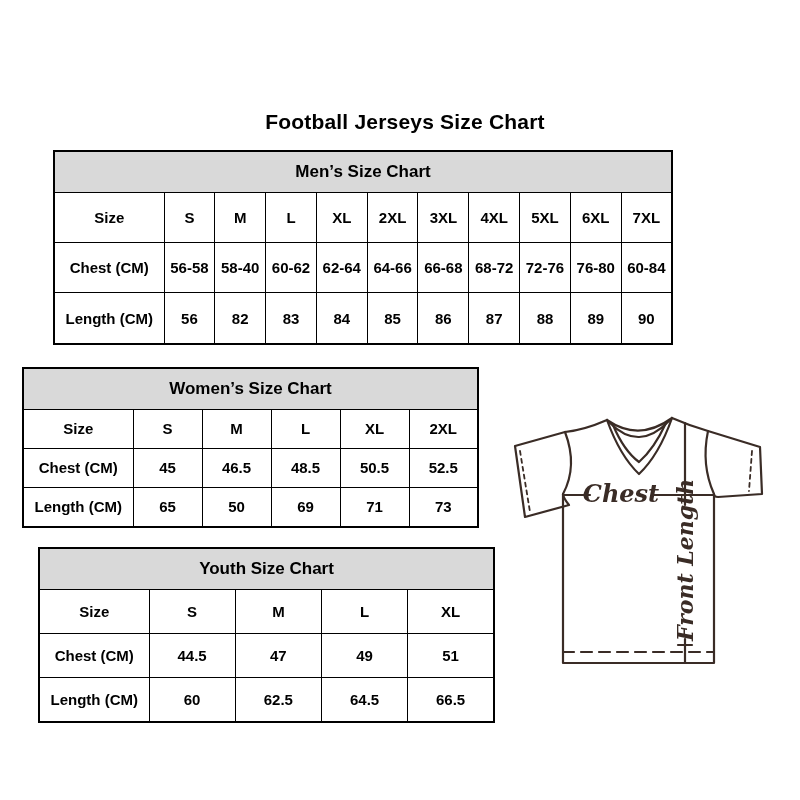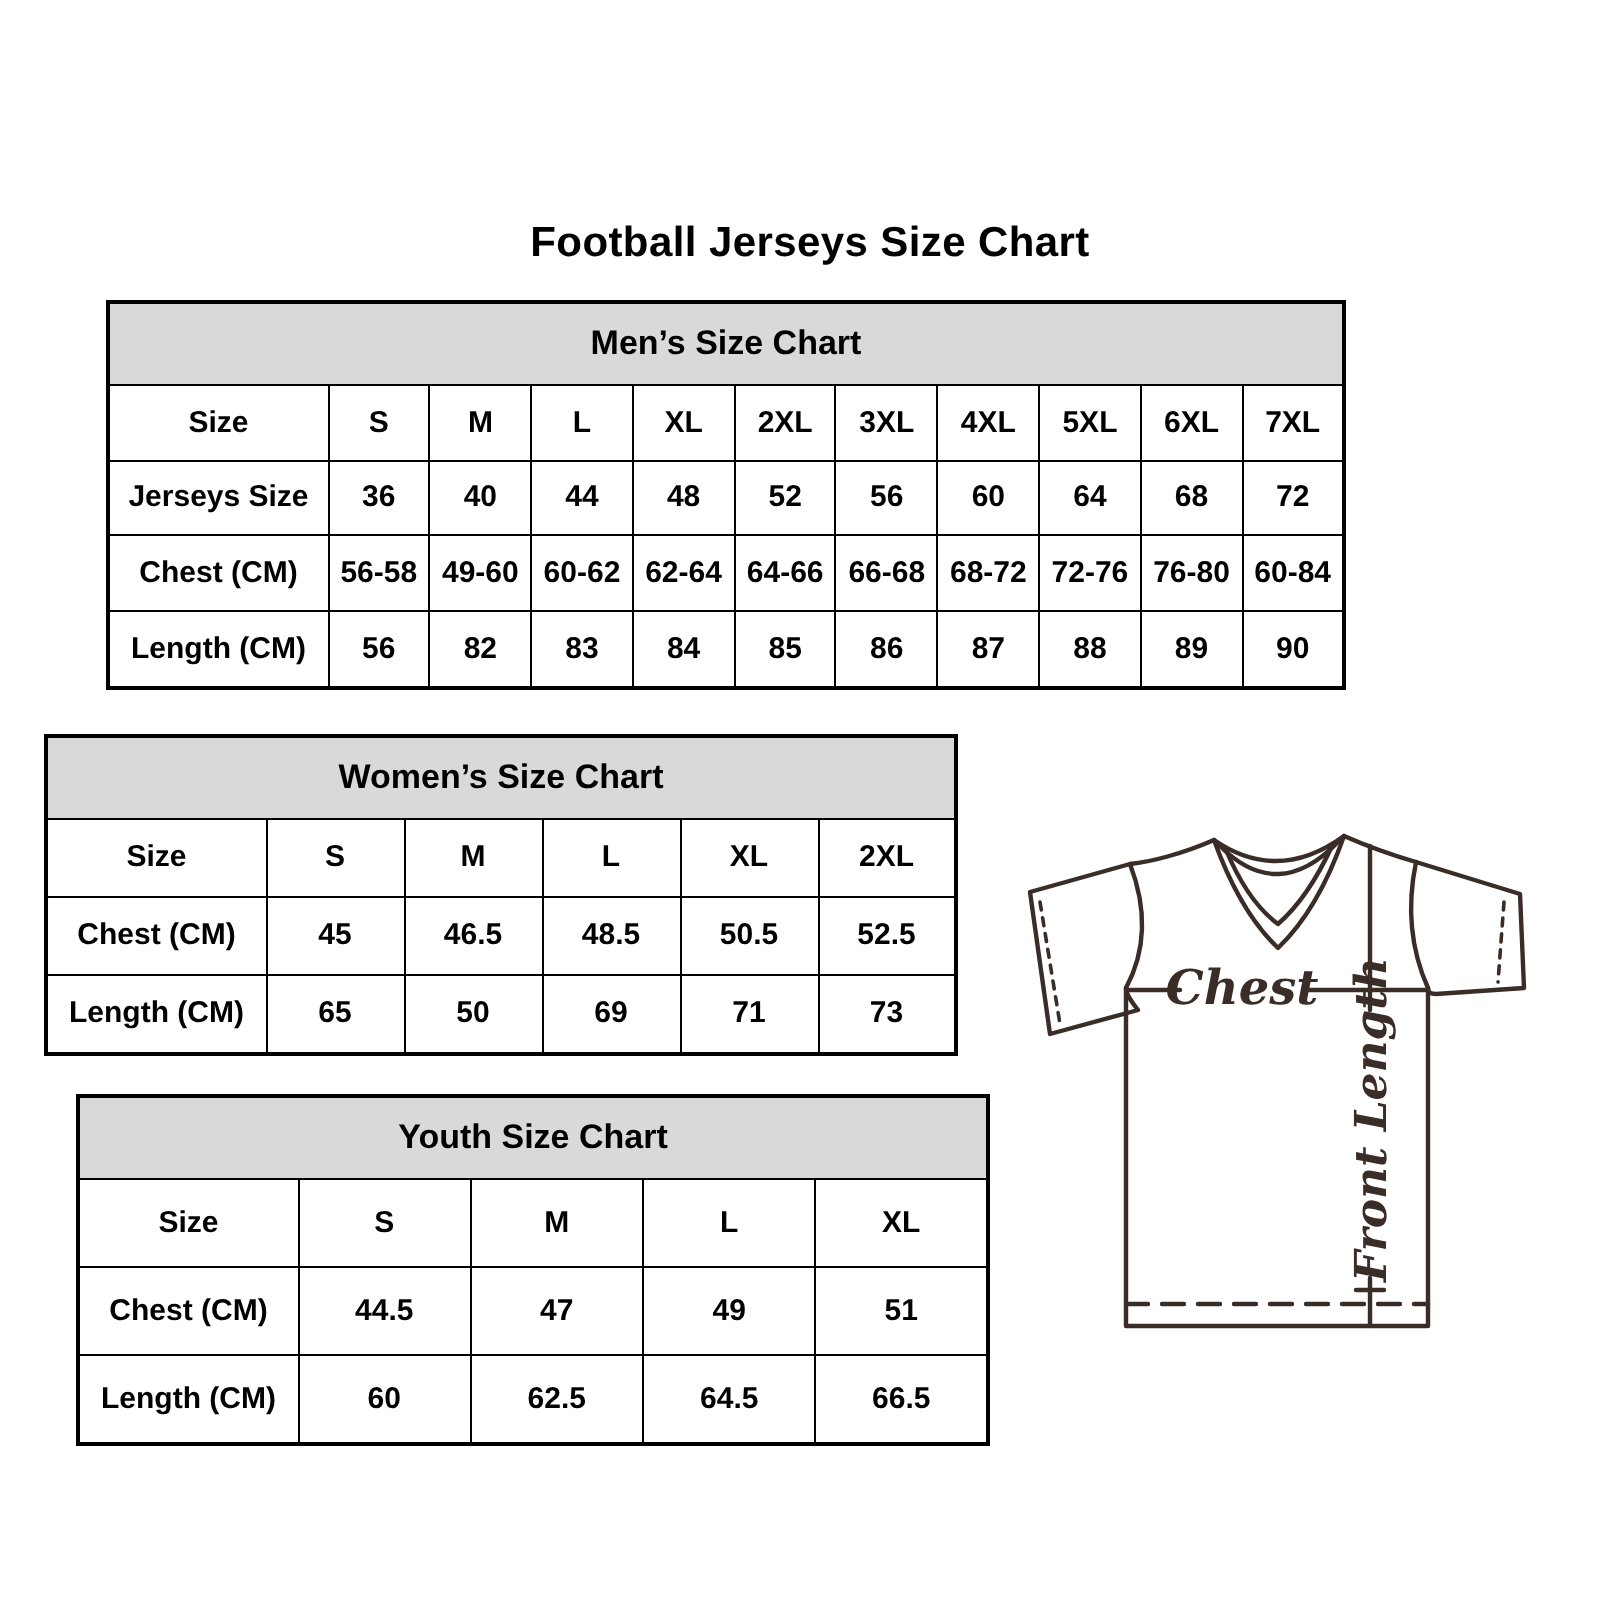--- a/index.html
+++ b/index.html
@@ -77,36 +77,23 @@
             <td>L</td>
             <td>XL</td>
             <td>2XL</td>
             <td>3XL</td>
             <td>4XL</td>
             <td>5XL</td>
             <td>6XL</td>
             <td>7XL</td>
           </tr>
           <tr>
-            <td>Jerseys Size</td>
-            <td>36</td>
-            <td>40</td>
-            <td>44</td>
-            <td>48</td>
-            <td>52</td>
-            <td>56</td>
-            <td>60</td>
-            <td>64</td>
-            <td>68</td>
-            <td>72</td>
-          </tr>
-          <tr>
             <td>Chest (CM)</td>
             <td>56-58</td>
-            <td>49-60</td>
+            <td>58-40</td>
             <td>60-62</td>
             <td>62-64</td>
             <td>64-66</td>
             <td>66-68</td>
             <td>68-72</td>
             <td>72-76</td>
             <td>76-80</td>
             <td>60-84</td>
           </tr>
           <tr>

